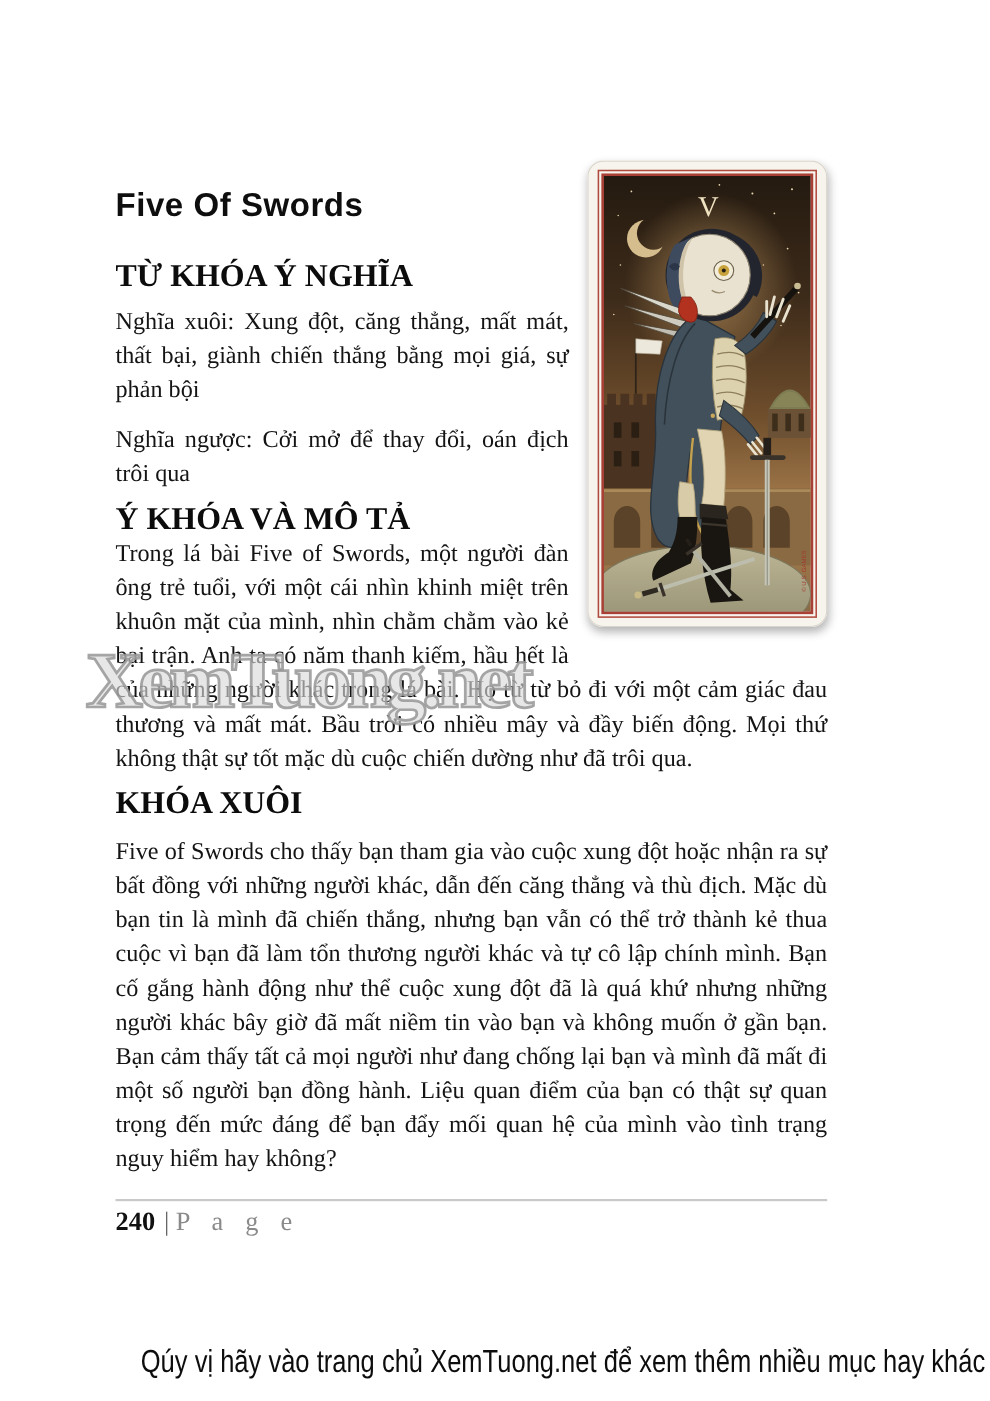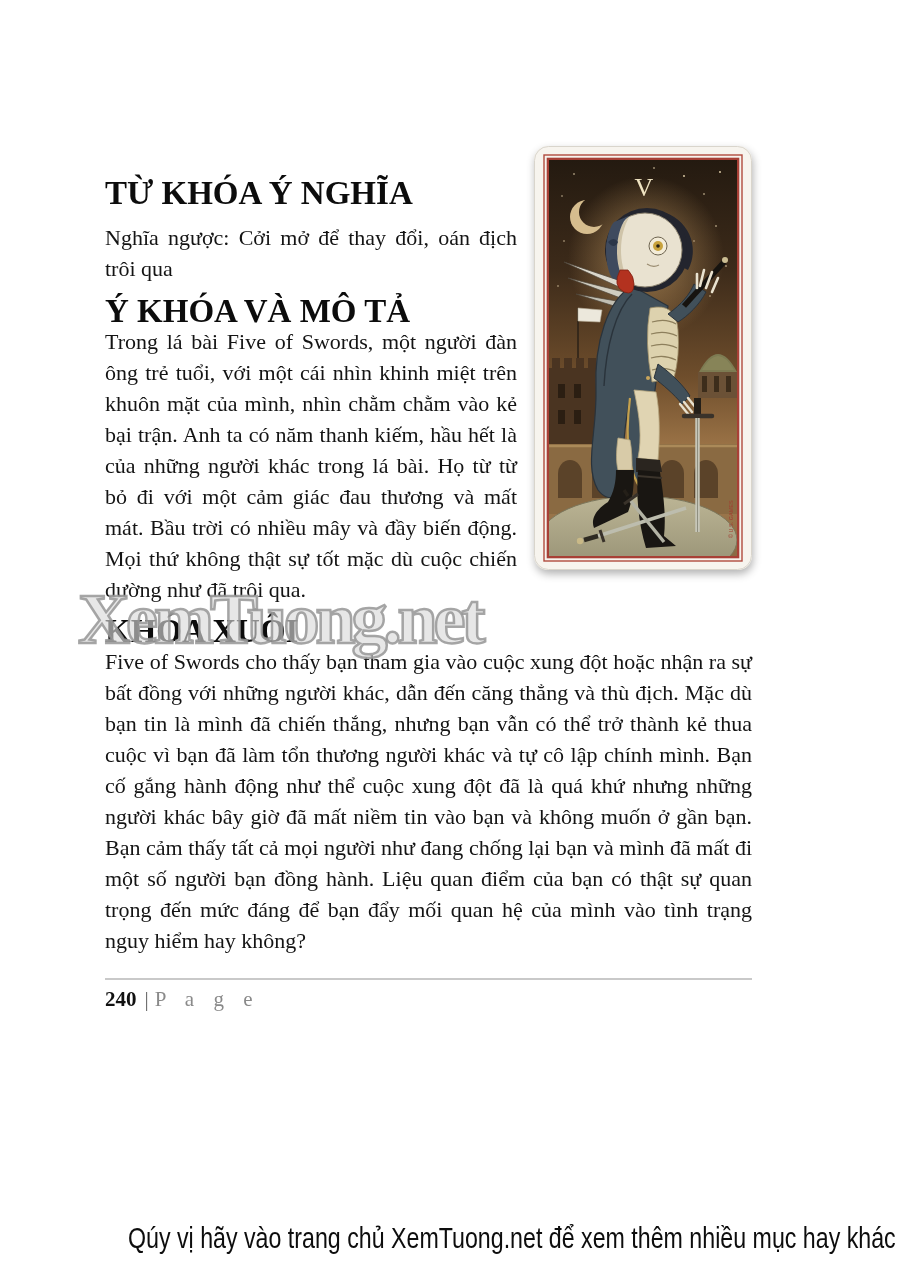--- a/index.html
+++ b/index.html
@@ -29,37 +29,37 @@
     background:#f7f4ee;
   }
   .tarot-card svg{display:block;width:218px;height:424px;}
 
   h1.title{
     font-family:"Liberation Sans",sans-serif;
     font-size:30px;font-weight:bold;letter-spacing:.5px;
     margin:24px 0 0;color:#0e0e0e;line-height:34px;
   }
   h2.heading{
-    font-size:33px;font-weight:bold;margin:0;line-height:29px;color:#0c0c0c;
+    font-size:29px;font-weight:bold;margin:0;line-height:29px;color:#0c0c0c;
   }
   #h-keywords{margin-top:33px;}
   #h-meaning{margin-top:13px;}
   #h-upright{margin-top:12px;clear:none;}
   p.body{
     font-size:22px;line-height:31px;text-align:justify;
     margin:0;color:#141414;
   }
   #p-keywords-1{margin-top:10px;}
   #p-keywords-2{margin-top:14px;}
   #p-meaning{}
-  #p-upright{margin-top:0;}
+  #p-upright{margin-top:13px;}
 
   .page-footer{margin-top:22px;}
   .footer-rule{border:0;border-top:2px solid #c9c9c9;height:0;margin:0 0 6px 0;width:100%;}
-  .footer-text{font-size:21px;line-height:26px;}
+  .footer-text{font-size:24px;line-height:26px;}
   .footer-text .num{font-weight:bold;color:#111;}
   .footer-text .sep{color:#666;padding:0 6px 0 8px;font-weight:normal;}
   .footer-text .pageword{color:var(--footer-gray);letter-spacing:7px;}
 
   
   .watermark{
     position:absolute;left:78px;top:580px;width:800px;z-index:2;
     font-family:Liberation Serif, serif;
     font-weight:bold;font-size:72px;line-height:1.1;
     letter-spacing:-4px;white-space:nowrap;
@@ -254,22 +254,24 @@
             <line x1="94" y1="350" x2="90" y2="344" stroke="#241f18" stroke-width="3.4"></line>
           </g>
 
           <text x="110" y="50" text-anchor="middle" font-family="Liberation Serif, serif" font-size="26" fill="#efe3c2">V</text>
 
           <text x="199" y="392" font-family="Liberation Sans, sans-serif" font-size="5.5" fill="#a23c30" transform="rotate(-90 199 392)">© U.S. GAMES</text>
         </g>
       </svg>
     </div>
 
+    <h1 class="title">Five Of Swords</h1>
 
     <h2 class="heading" id="h-keywords">TỪ KHÓA Ý NGHĨA</h2>
+    <p class="body" id="p-keywords-1">Nghĩa xuôi: Xung đột, căng thẳng, mất mát, thất bại, giành chiến thắng bằng mọi giá, sự phản bội</p>
     <p class="body" id="p-keywords-2">Nghĩa ngược: Cởi mở để thay đổi, oán địch trôi qua</p>
 
     <h2 class="heading" id="h-meaning">Ý KHÓA VÀ MÔ TẢ</h2>
     <p class="body" id="p-meaning">Trong lá bài Five of Swords, một người đàn ông trẻ tuổi, với một cái nhìn khinh miệt trên khuôn mặt của mình, nhìn chằm chằm vào kẻ bại trận. Anh ta có năm thanh kiếm, hầu hết là của những người khác trong lá bài. Họ từ từ bỏ đi với một cảm giác đau thương và mất mát. Bầu trời có nhiều mây và đầy biến động. Mọi thứ không thật sự tốt mặc dù cuộc chiến dường như đã trôi qua.</p>
 
     <h2 class="heading" id="h-upright">KHÓA XUÔI</h2>
     <p class="body" id="p-upright">Five of Swords cho thấy bạn tham gia vào cuộc xung đột hoặc nhận ra sự bất đồng với những người khác, dẫn đến căng thẳng và thù địch. Mặc dù bạn tin là mình đã chiến thắng, nhưng bạn vẫn có thể trở thành kẻ thua cuộc vì bạn đã làm tổn thương người khác và tự cô lập chính mình. Bạn cố gắng hành động như thể cuộc xung đột đã là quá khứ nhưng những người khác bây giờ đã mất niềm tin vào bạn và không muốn ở gần bạn. Bạn cảm thấy tất cả mọi người như đang chống lại bạn và mình đã mất đi một số người bạn đồng hành. Liệu quan điểm của bạn có thật sự quan trọng đến mức đáng để bạn đẩy mối quan hệ của mình vào tình trạng nguy hiểm hay không?</p>
 
     <div class="page-footer">
       <div class="footer-rule"></div>

